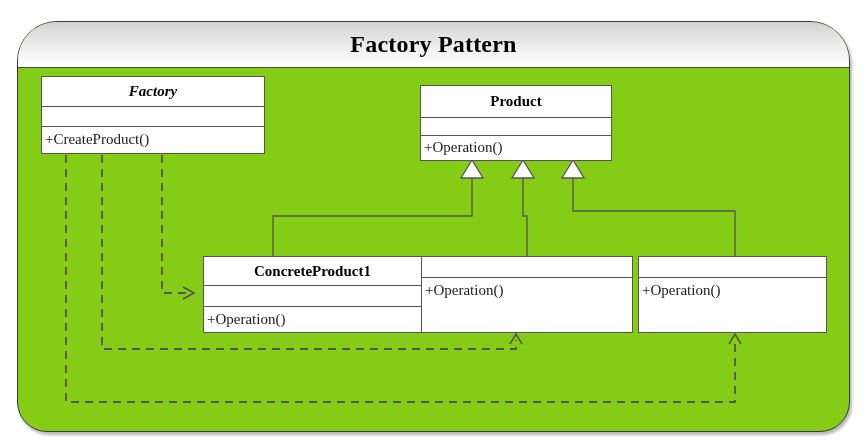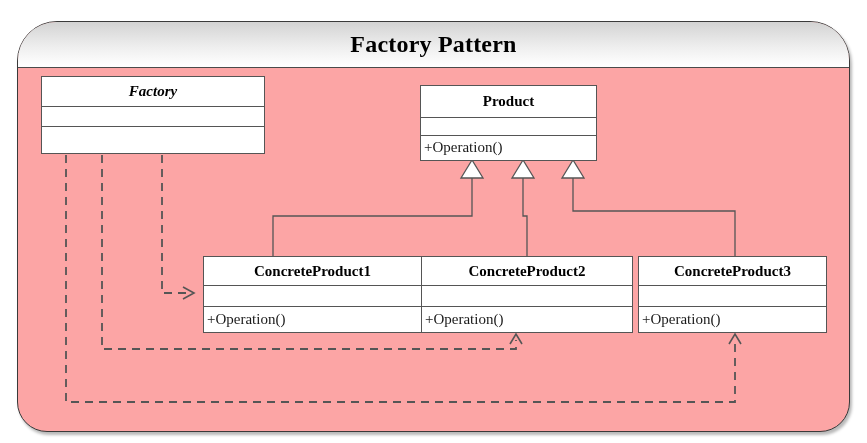--- a/index.html
+++ b/index.html
@@ -23,21 +23,21 @@
   
   .frame {
     position: absolute;
     left: 17px;
     top: 21px;
     width: 833px;
     height: 411px;
     box-sizing: border-box;
     border: 1.5px solid #3a3a3a;
     border-radius: 40px 40px 30px 30px;
-    background: #fca5a5;
+    background: #84cc16;
     box-shadow: 2px 3px 3px rgba(0,0,0,0.28);
   }
   .frame-header {
     position: absolute;
     left: 0;
     top: 0;
     width: 100%;
     height: 46px;
     box-sizing: border-box;
     border-bottom: 1.5px solid #4a4a4a;
@@ -140,39 +140,38 @@
 
     <g>
       <path d="M 66 155 L 66 402 L 735 402 L 735 340" fill="none" stroke="#555555" stroke-width="1.8" stroke-dasharray="8,6" stroke-linecap="butt"></path>
       <path d="M 729 344 L 735 334 L 741 344" fill="none" stroke="#555555" stroke-width="1.6"></path>
     </g>
   </svg>
 
   <div class="uml-class" id="cls-factory" style="left:41px; top:76px; width:224px; height:78px;">
     <div class="uml-row uml-name abstract" style="height:30px; line-height:29px;">Factory</div>
     <div class="uml-row uml-attrs" style="height:20px;"></div>
+    <div class="uml-row uml-ops" style="height:26px; line-height:25px;">+CreateProduct()</div>
   </div>
 
-  <div class="uml-class" id="cls-product" style="left:420px; top:85px; width:177px; height:76px;">
+  <div class="uml-class" id="cls-product" style="left:420px; top:85px; width:192px; height:76px;">
     <div class="uml-row uml-name" style="height:32px; line-height:31px;">Product</div>
     <div class="uml-row uml-attrs" style="height:18px;"></div>
     <div class="uml-row uml-ops" style="height:24px; line-height:23px;">+Operation()</div>
   </div>
 
   <div class="uml-class" id="cls-cp1" style="left:203px; top:256px; width:219px; height:77px;">
     <div class="uml-row uml-name" style="height:29px; line-height:28px;">ConcreteProduct1</div>
     <div class="uml-row uml-attrs" style="height:21px;"></div>
     <div class="uml-row uml-ops" style="height:25px; line-height:24px;">+Operation()</div>
   </div>
 
   <div class="uml-class" id="cls-cp2" style="left:421px; top:256px; width:212px; height:77px;">
-    <div class="uml-row uml-name" style="height:29px; line-height:28px;">ConcreteProduct2</div>
     <div class="uml-row uml-attrs" style="height:21px;"></div>
     <div class="uml-row uml-ops" style="height:25px; line-height:24px;">+Operation()</div>
   </div>
 
   <div class="uml-class" id="cls-cp3" style="left:638px; top:256px; width:189px; height:77px;">
-    <div class="uml-row uml-name" style="height:29px; line-height:28px;">ConcreteProduct3</div>
     <div class="uml-row uml-attrs" style="height:21px;"></div>
     <div class="uml-row uml-ops" style="height:25px; line-height:24px;">+Operation()</div>
   </div>
 
 </div>
 
 </body></html>

